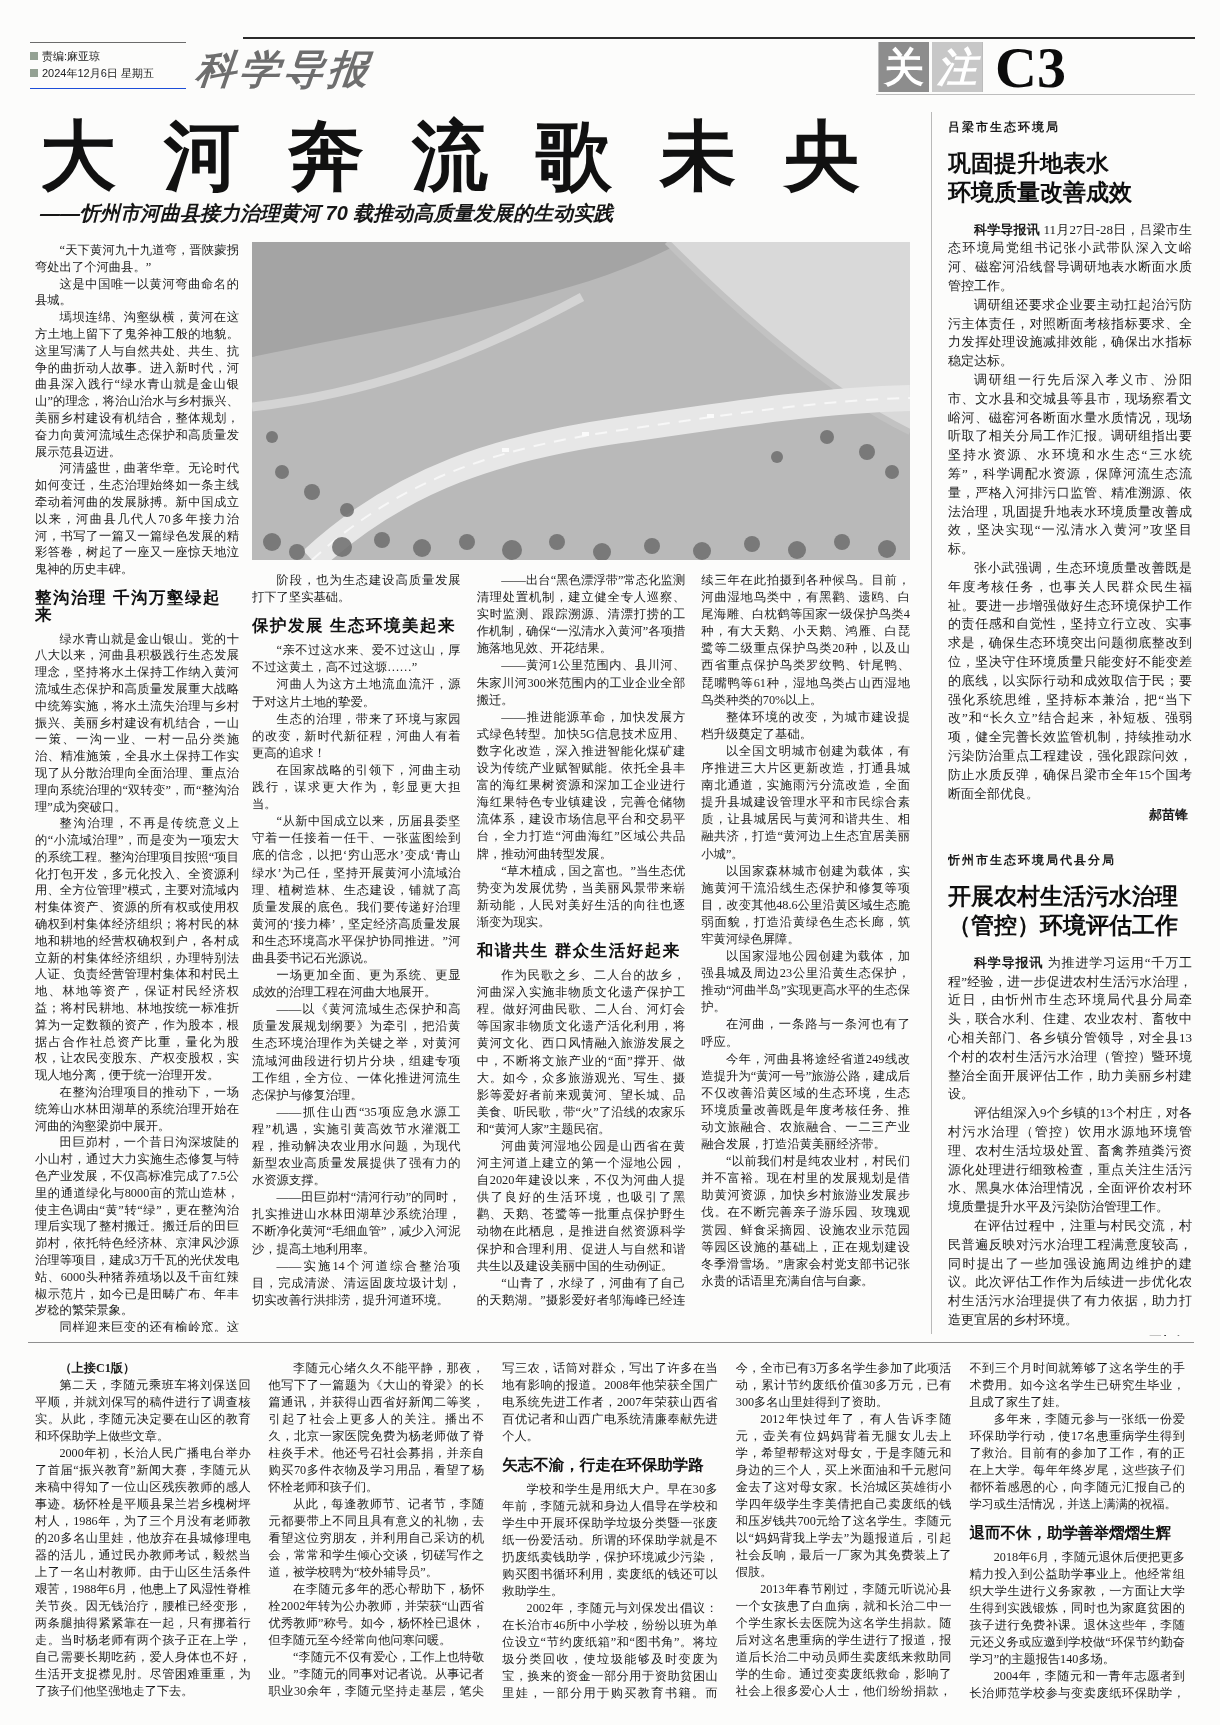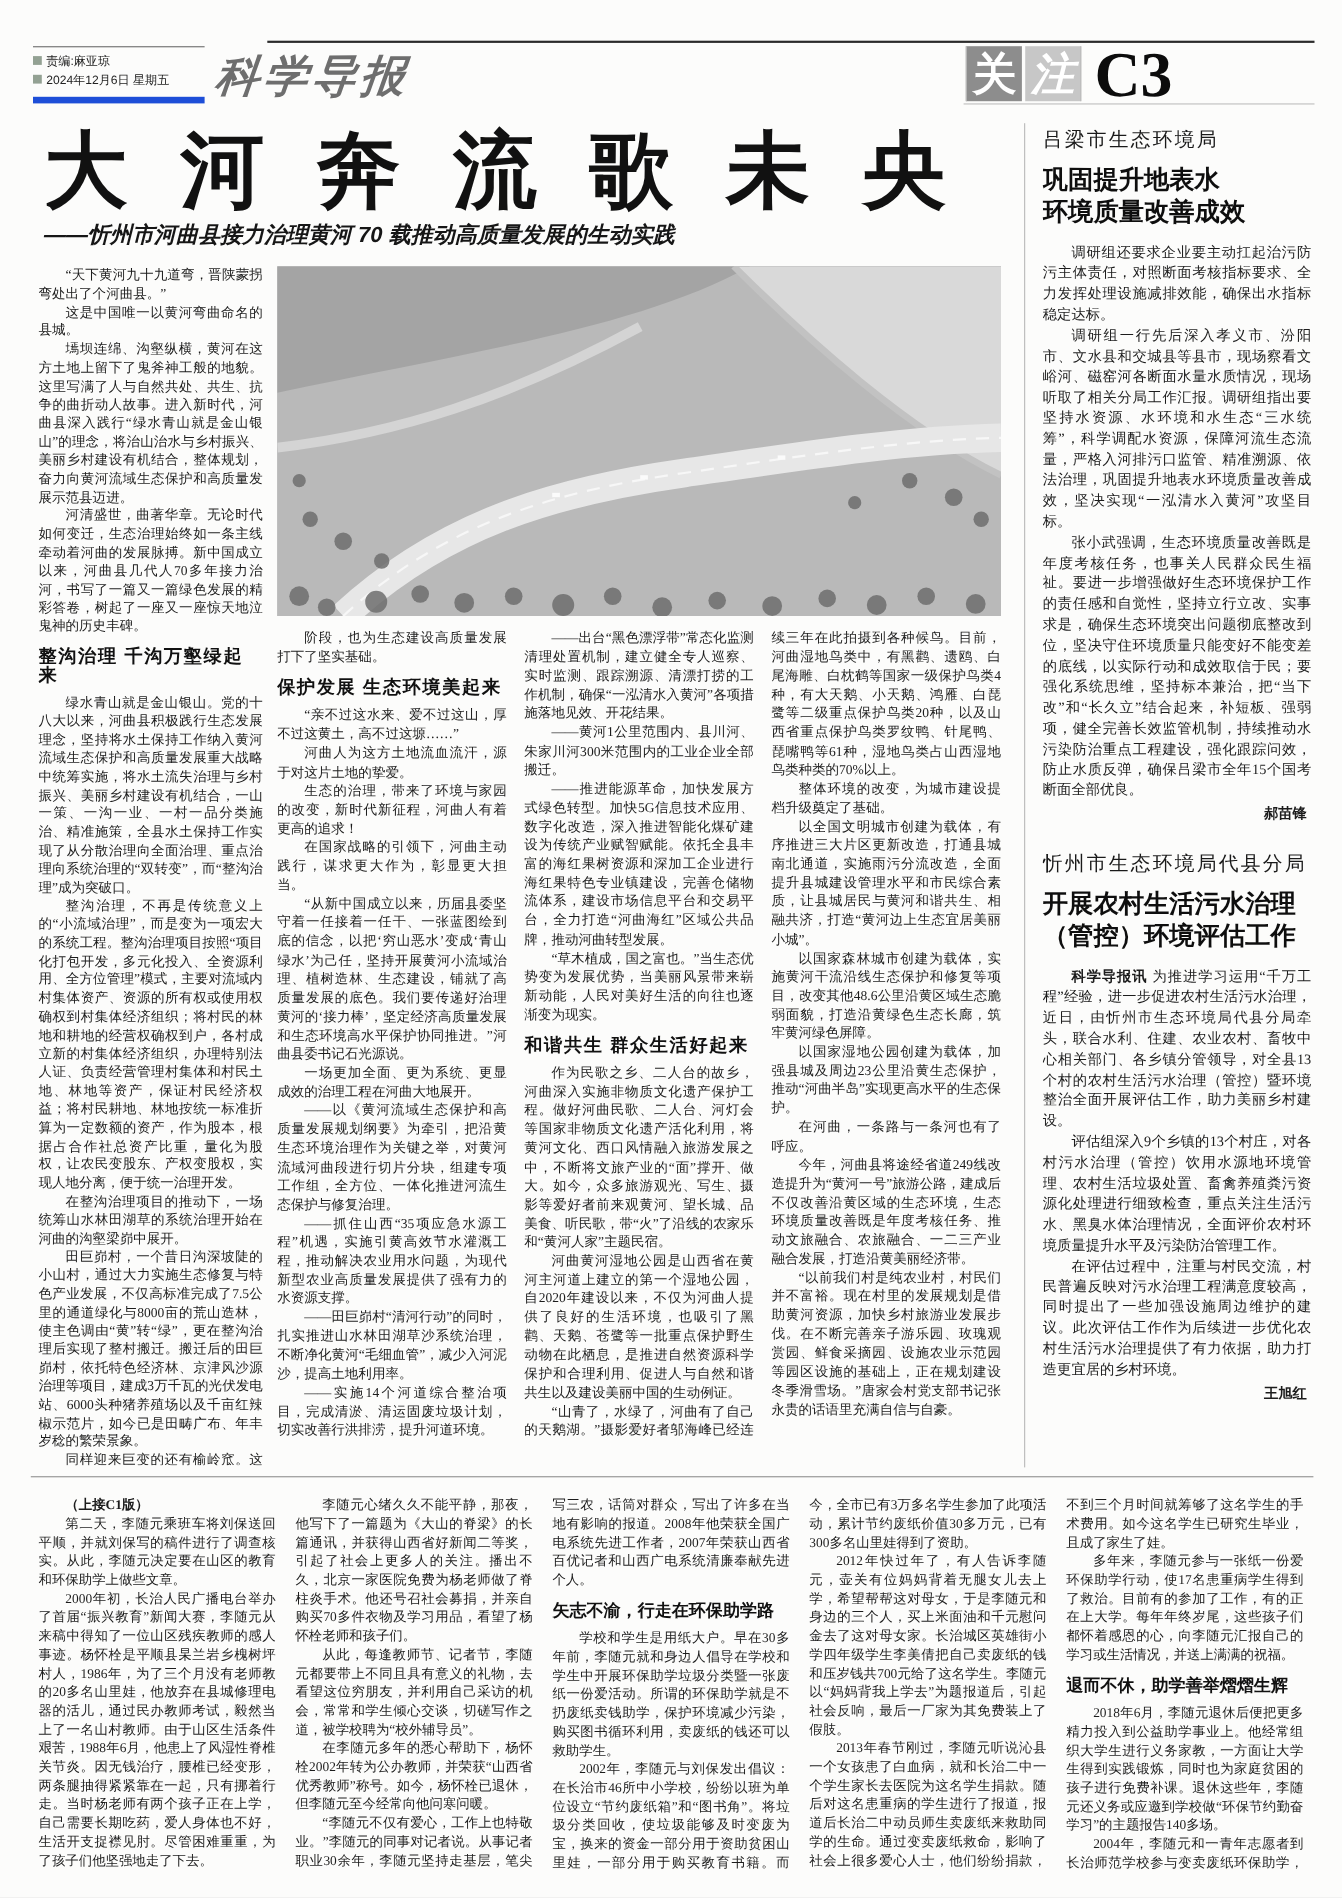--- a/index.html
+++ b/index.html
@@ -2,21 +2,21 @@
 <html><head>
 <meta charset="utf-8">
 <style>
   html,body{margin:0;padding:0;background:#e9e9e7;}
   #page{position:relative;width:1220px;height:1725px;background:#fcfcfb;margin:0 auto;
         font-family:"Liberation Serif",serif;color:#1c1c1c;overflow:hidden;}
 
   
   #top-rule{position:absolute;left:243px;top:37px;width:952px;height:2px;background:#2b2b2b;}
   #editor-box{position:absolute;left:30px;top:42px;width:156px;border-top:1px solid #6b6b6b;
-              border-bottom:6px solid #1d4ed8;padding:5px 0 6px;font-size:11px;line-height:17px;
+              border-bottom:1px solid #1d4ed8;padding:5px 0 6px;font-size:11px;line-height:17px;
               font-family:"Liberation Sans",sans-serif;color:#222;}
   #editor-box .sq{display:inline-block;width:8px;height:8px;background:#93a193;margin-right:4px;}
   #masthead{position:absolute;left:196px;top:42px;font-size:40px;font-weight:bold;font-style:italic;
             color:#6e6e6e;font-family:"Liberation Serif",serif;letter-spacing:4px;transform:skewX(-6deg);}
   #sec-blocks{position:absolute;left:878px;top:42px;height:50px;display:flex;align-items:center;}
   .sec-block{width:50px;height:50px;display:flex;align-items:center;justify-content:center;
              font-size:40px;font-weight:900;color:#fff;font-family:"Liberation Sans",sans-serif;}
   #blk-guan{background:#8d8d8d;border-left:1px solid #bbb;margin-right:3px;}
   #blk-zhu{background:#c7c7c7;font-family:"Liberation Serif",serif;font-style:italic;border-right:1px solid #bbb;}
   #page-no{position:absolute;left:995px;top:34px;font-size:58px;font-weight:bold;
@@ -42,21 +42,21 @@
   p.open{font-weight:bold;}
   h4.sub{font-family:"Liberation Sans",sans-serif;font-weight:800;font-size:16.5px;
          letter-spacing:1.5px;margin:11px 0 8px;text-indent:0;color:#111;}
   #cols234 h4.sub{break-inside:avoid;}
 
   
   #v-divider{position:absolute;left:931px;top:112px;width:1px;height:1222px;background:#b9b9b9;}
   #sidebar{position:absolute;left:948px;top:118px;width:244px;height:1218px;overflow:hidden;
            font-size:13px;line-height:18.8px;}
   .sb-sec{margin-bottom:26px;}
-  .sb-dept{font-family:"Liberation Sans",sans-serif;font-weight:400;font-size:18px;
+  .sb-dept{font-family:"Liberation Sans",sans-serif;font-weight:700;font-size:12px;
            letter-spacing:2px;margin:0 0 12px;color:#1a1a1a;}
   .sb-title{font-family:"Liberation Sans",sans-serif;font-weight:900;font-size:23px;
             line-height:1.28;margin:0 0 13px;color:#0e0e0e;}
   .sb-title .line{white-space:nowrap;}
   #sidebar b{font-family:"Liberation Sans",sans-serif;}
 
   
   #h-divider{position:absolute;left:28px;top:1342px;width:1166px;height:1px;background:#8f8f8f;}
   #bottom{position:absolute;left:35px;top:1360px;width:1150px;height:356px;overflow:hidden;
           column-count:5;column-gap:18px;font-size:12.2px;line-height:17px;}
@@ -169,20 +169,21 @@
     </div>
 
   <div id="v-divider"></div>
   <div id="sidebar">
       <div class="sb-sec">
         <div class="sb-dept">吕梁市生态环境局</div>
         <div class="sb-title">
           <div class="line">巩固提升地表水</div>
           <div class="line">环境质量改善成效</div>
         </div>
+        <p><b>科学导报讯 </b>11月27日-28日，吕梁市生态环境局党组书记张小武带队深入文峪河、磁窑河沿线督导调研地表水断面水质管控工作。</p>
         <p>调研组还要求企业要主动扛起治污防污主体责任，对照断面考核指标要求、全力发挥处理设施减排效能，确保出水指标稳定达标。</p>
         <p>调研组一行先后深入孝义市、汾阳市、文水县和交城县等县市，现场察看文峪河、磁窑河各断面水量水质情况，现场听取了相关分局工作汇报。调研组指出要坚持水资源、水环境和水生态“三水统筹”，科学调配水资源，保障河流生态流量，严格入河排污口监管、精准溯源、依法治理，巩固提升地表水环境质量改善成效，坚决实现“一泓清水入黄河”攻坚目标。</p>
         <p>张小武强调，生态环境质量改善既是年度考核任务，也事关人民群众民生福祉。要进一步增强做好生态环境保护工作的责任感和自觉性，坚持立行立改、实事求是，确保生态环境突出问题彻底整改到位，坚决守住环境质量只能变好不能变差的底线，以实际行动和成效取信于民；要强化系统思维，坚持标本兼治，把“当下改”和“长久立”结合起来，补短板、强弱项，健全完善长效监管机制，持续推动水污染防治重点工程建设，强化跟踪问效，防止水质反弹，确保吕梁市全年15个国考断面全部优良。</p>
         <p class="byline">郝苗锋</p>
       </div>
       <div class="sb-sec">
         <div class="sb-dept">忻州市生态环境局代县分局</div>
         <div class="sb-title">
           <div class="line">开展农村生活污水治理</div>
           <div class="line">（管控）环境评估工作</div>

